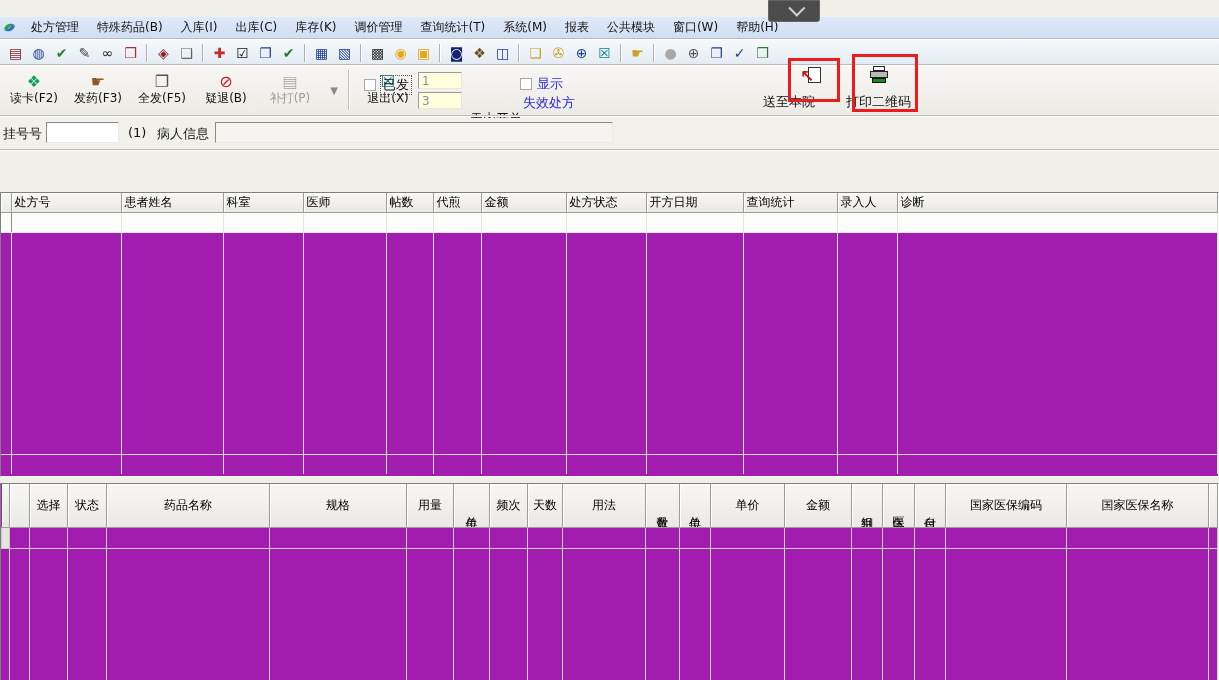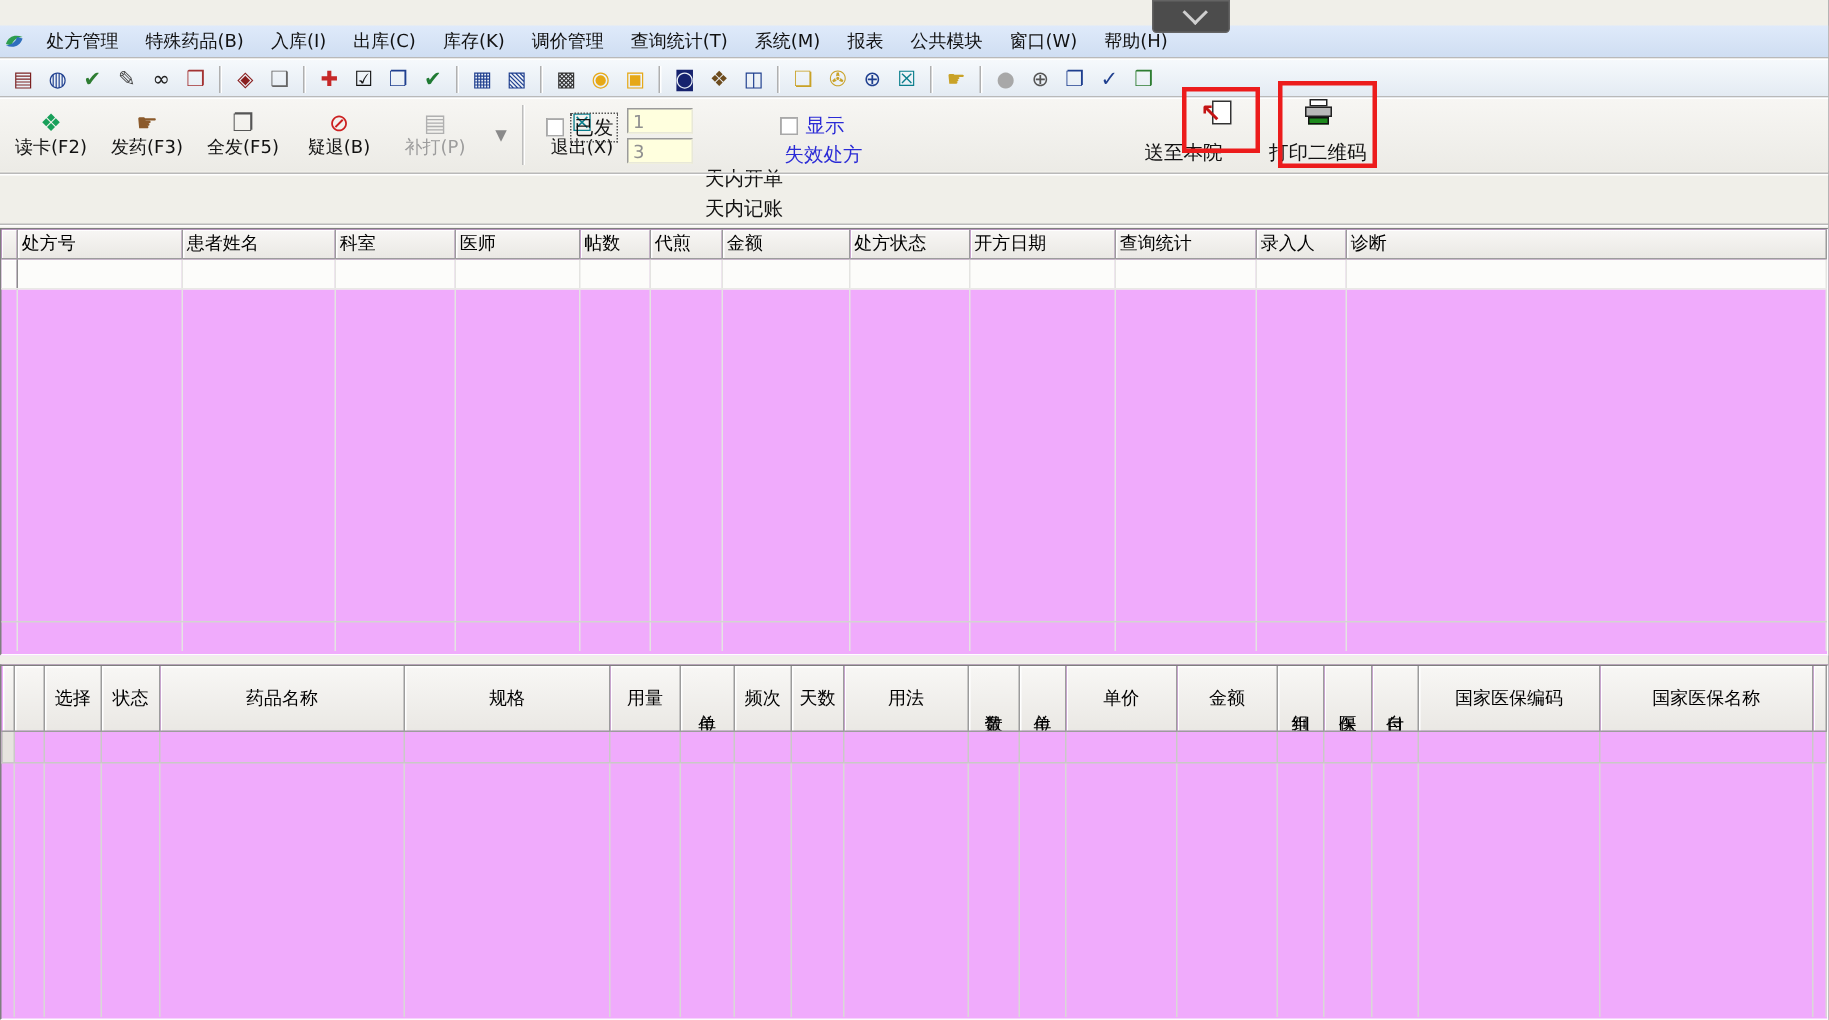--- a/index.html
+++ b/index.html
@@ -65,21 +65,21 @@
   .printer-ic .base{position:absolute;left:3px;top:12px;width:14px;height:5px;background:#1d8a1d;border:1px solid #111;}
 
   
   .formrow{position:absolute;left:0;top:118px;width:1219px;height:32px;background:#f1f0ea;font-size:13px;color:#111;}
   .frm-lbl{position:absolute;top:7px;}
   .tin{position:absolute;top:4px;height:21px;border:1px solid;border-color:#8a8a8a #e9e9e9 #e9e9e9 #8a8a8a;
     background:#fff;font-size:12px;padding:0 3px;color:#222;}
   .tin.gray{background:#f4f3f0;}
 
   
-  .twrap{position:absolute;left:0;background:#f0abfc;border:1px solid;border-color:#7f7f7f #fdfdfd #fdfdfd #7f7f7f;}
+  .twrap{position:absolute;left:0;background:#a21caf;border:1px solid;border-color:#7f7f7f #fdfdfd #fdfdfd #7f7f7f;margin-top:40px;}
   table{border-collapse:collapse;table-layout:fixed;width:100%;}
   th{background:linear-gradient(#f8f7f5,#eae8e4);border-right:1px solid #9c9c9c;border-bottom:1px solid #9c9c9c;
      box-shadow:inset 1px 1px 0 #fff;font-weight:normal;font-size:12px;color:#000;padding:1px 3px;
      white-space:nowrap;overflow:hidden;}
   .t1 th{text-align:left;height:19px;}
   .t2 th{text-align:center;height:43px;}
   .t2 th.vh span{writing-mode:vertical-rl;text-orientation:upright;line-height:12px;letter-spacing:1px;}
   td{padding:0;border-right:1px solid #e4e4e1;}
   .t1 tr.r1 td{height:20px;border-bottom:1px solid #e9e9e6;background:#fcfcfa;}
   .t1 td.ind{background:#eceae5;border-right:1px solid #8c8c8c;border-bottom:1px solid #a9a9a9;box-shadow:inset 1px 1px 0 #fff;}
@@ -216,20 +216,27 @@
     <span class="top"></span>
       <span class="mid"></span>
       <span class="base"></span>
   </div>
   <span class="hlbtn-label" style="left:846px;top:93px;">打印二维码</span>
   <div class="redbox" style="left:788px;top:58px;width:52px;height:44px;"></div>
   <div class="redbox" style="left:852px;top:54px;width:66px;height:58px;"></div>
 
   <div class="hgroove" style="top:115px"></div>
 
+  <div class="formrow">
+    <span class="frm-lbl" style="left:3px;">挂号号</span>
+    <input class="tin" style="left: 46px; width: 73px;" value="">
+    <span class="frm-lbl" style="left:128px;">(1)</span>
+    <span class="frm-lbl" style="left:157px;">病人信息</span>
+    <input class="tin gray" style="left: 215px; width: 398px;" value="">
+  </div>
   <div class="hgroove" style="top:149px"></div>
 
   <div class="twrap" style="top:152px;width:1219px;height:285px;">
     <table class="t1">
       <colgroup>
         <col style="width:10px">
           <col style="width:110px">
           <col style="width:102px">
           <col style="width:80px">
         <col style="width:83px">

